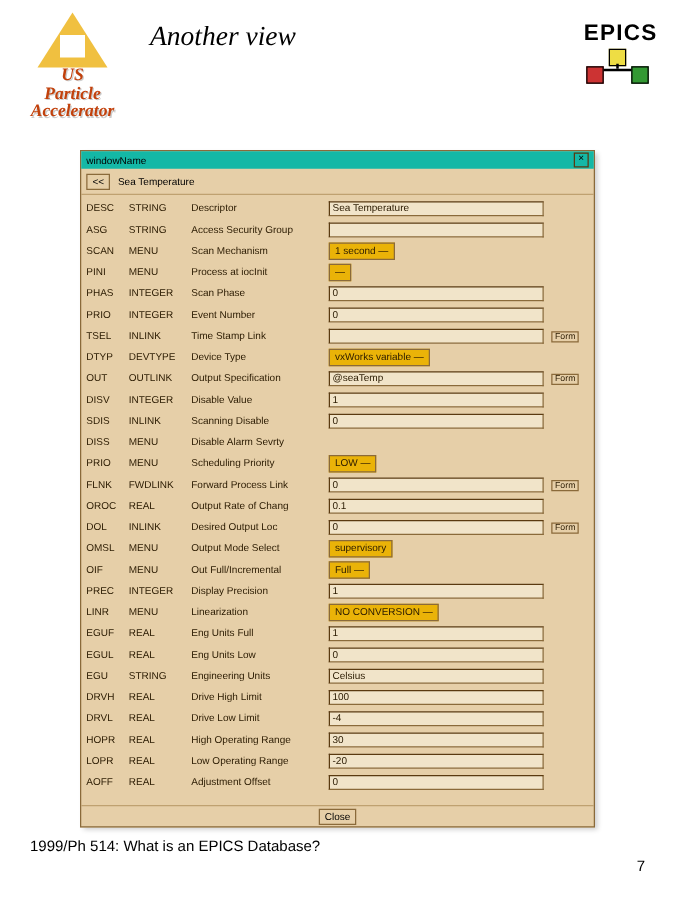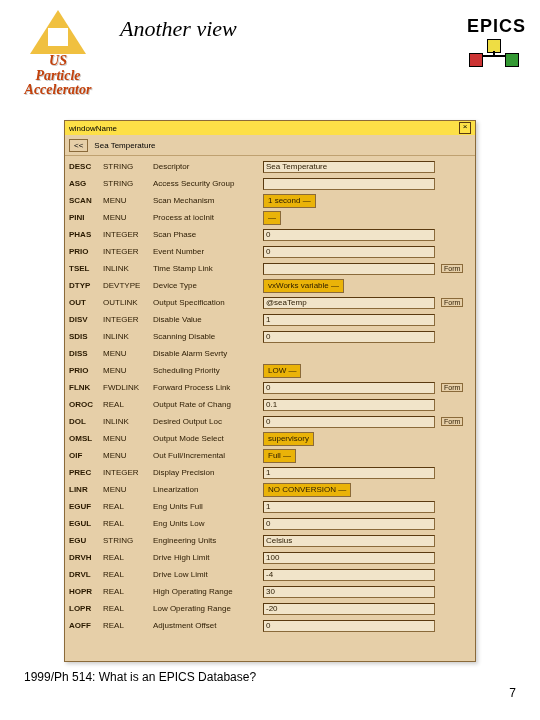--- a/index.html
+++ b/index.html
@@ -101,21 +101,21 @@
     top: 120px;
     width: 410px;
     height: 540px;
     background: #e6cfa8;
     border: 1px solid #8a6a3a;
     font-family: Arial, sans-serif;
     font-size: 8px;
     box-shadow: 2px 2px 4px rgba(0,0,0,0.2);
   }
   .win-titlebar {
-    background: #fde047;
+    background: #14b8a6;
     color: #000;
     height: 14px;
     display: flex;
     align-items: center;
     justify-content: space-between;
     padding: 0 4px;
     font-size: 8px;
   }
   .win-title-close {
     width: 10px; height: 10px;
@@ -144,21 +144,21 @@
   .field-row {
     display: grid;
     grid-template-columns: 32px 48px 108px 1fr 30px;
     align-items: center;
     height: 17px;
     padding: 0 4px;
     font-size: 8px;
     color: #2a1a00;
     gap: 2px;
   }
-  .field-row .f1 { font-weight: bold; }
+  .field-row .f1 { font-weight: normal; }
   .field-row .f2 { }
   .field-row .f3 { }
   .val-input {
     border: 1px solid #8a6a3a;
     border-top-color: #5a3a10;
     border-left-color: #5a3a10;
     background: #f1e4c9;
     height: 12px;
     width: 98%;
     padding: 0 2px;
@@ -477,17 +477,20 @@
         <div class="field-row">
           <span class="f1">AOFF</span>
           <span class="f2">REAL</span>
           <span class="f3">Adjustment Offset</span>
           <span>
             <div class="val-input">0</div>
           </span>
           <span></span>
         </div>
       </div>
+    <div class="bottom-bar">
+      <span class="btn-small">Close</span>
+    </div>
   </div>
 
   <div class="footer-left">1999/Ph 514: What is an EPICS Database?</div>
   <div class="footer-right">7</div>
 </div>
 
 </body></html>

